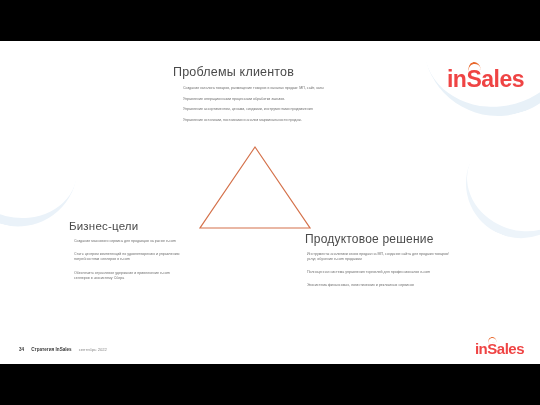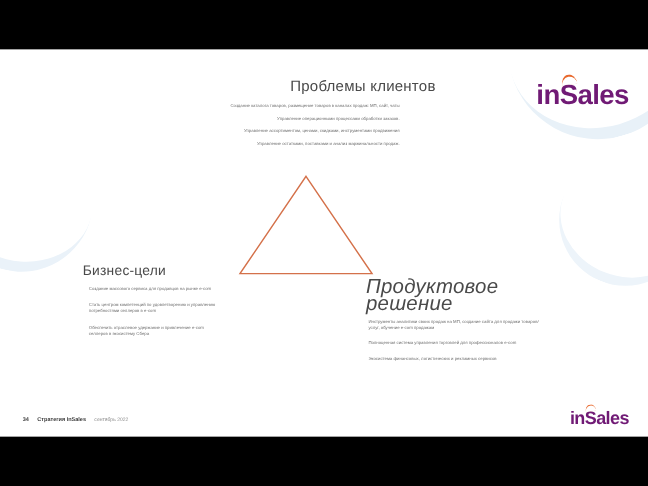--- a/index.html
+++ b/index.html
@@ -98,43 +98,41 @@
   }
   .h-problems {
     font-size: 12.5px;
     line-height: 15px;
   }
   .h-goals {
     font-size: 11.5px;
     line-height: 14px;
   }
   .h-solution {
-    font-size: 17px;
+    font-size: 12px;
     line-height: 14px;
-    font-style: italic;
   }
 
   ul.items {
     list-style: none;
     margin: 0;
     padding: 0;
   }
   ul.items li {
     color: #6f6f6f;
     font-size: 3.6px;
     line-height: 5.2px;
     margin: 0 0 5.4px 0;
     font-weight: 400;
   }
 
   .block-problems {
     left: 173px;
     top: 24px;
     width: 190px;
-    text-align: right;
   }
   .block-problems ul.items { margin-top: 6px; padding-left: 10px; }
   .block-problems ul.items li { width: 150px; }
 
   .block-goals {
     left: 57px;
     top: 178px;
     width: 140px;
     margin-left: 12px;
   }
@@ -146,21 +144,21 @@
     top: 191px;
     width: 180px;
   }
   .block-solution ul.items { margin-top: 6px; padding-left: 2px; }
   .block-solution ul.items li { width: 143px; margin-bottom: 7.5px; }
 
   
   .logo {
     position: absolute;
     z-index: 6;
-    color: #701a75;
+    color: #ef4444;
     font-weight: 700;
     letter-spacing: -0.5px;
     white-space: nowrap;
   }
   .logo .accent-wrap {
     position: relative;
     display: inline-block;
   }
   .logo .accent {
     position: absolute;

